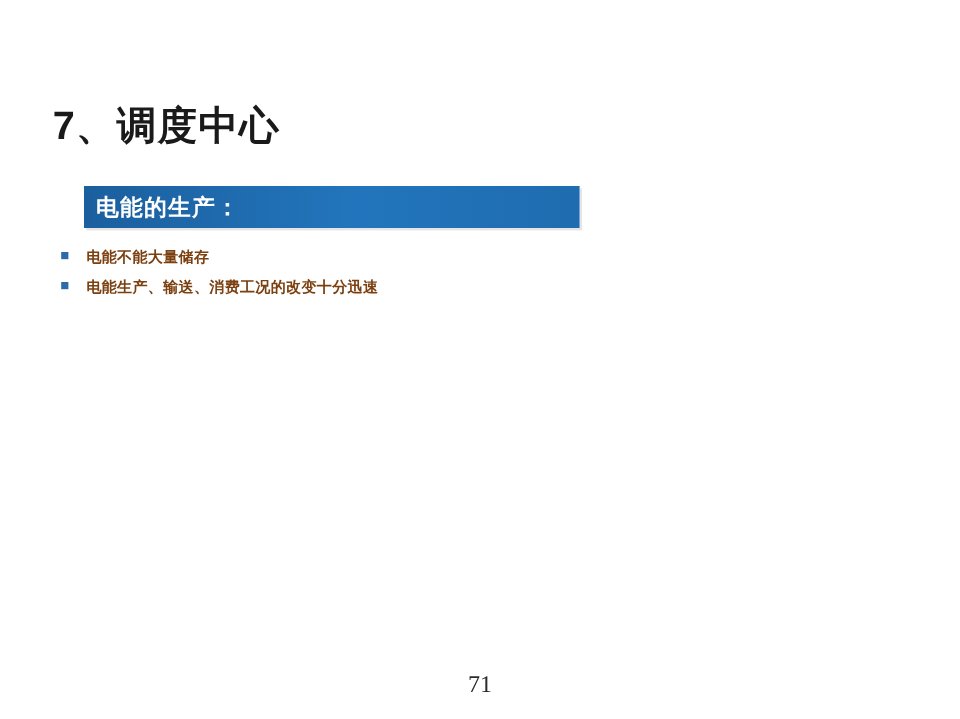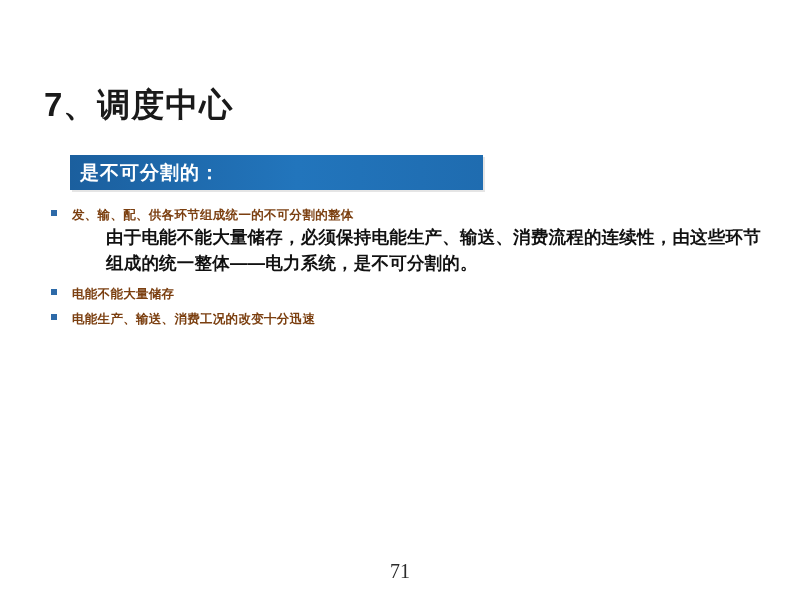--- a/index.html
+++ b/index.html
@@ -105,32 +105,25 @@
   .b3 { }
 </style>
 </head>
 <body>
 
 <div class="slide">
 
   <div class="slide-title">7、调度中心</div>
 
   <div class="banner">
-    <div class="banner-text">是不可分割的：</div>
+    <div class="banner-text">电能的生产：</div>
   </div>
 
   <div class="content">
 
-    <div class="block b1">
-      <div class="bullet-row">
-        <span class="bullet-sq"></span>
-        <span class="bullet-label">发、输、配、供各环节组成统一的不可分割的整体</span>
-      </div>
-      <div class="body-text">由于电能不能大量储存，必须保持电能生产、输送、消费流程的连续性，由这些环节组成的统一整体——电力系统，是不可分割的。</div>
-    </div>
 
     <div class="block b2">
       <div class="bullet-row">
         <span class="bullet-sq"></span>
         <span class="bullet-label">电能不能大量储存</span>
       </div>
     </div>
 
     <div class="block b3">
       <div class="bullet-row">

